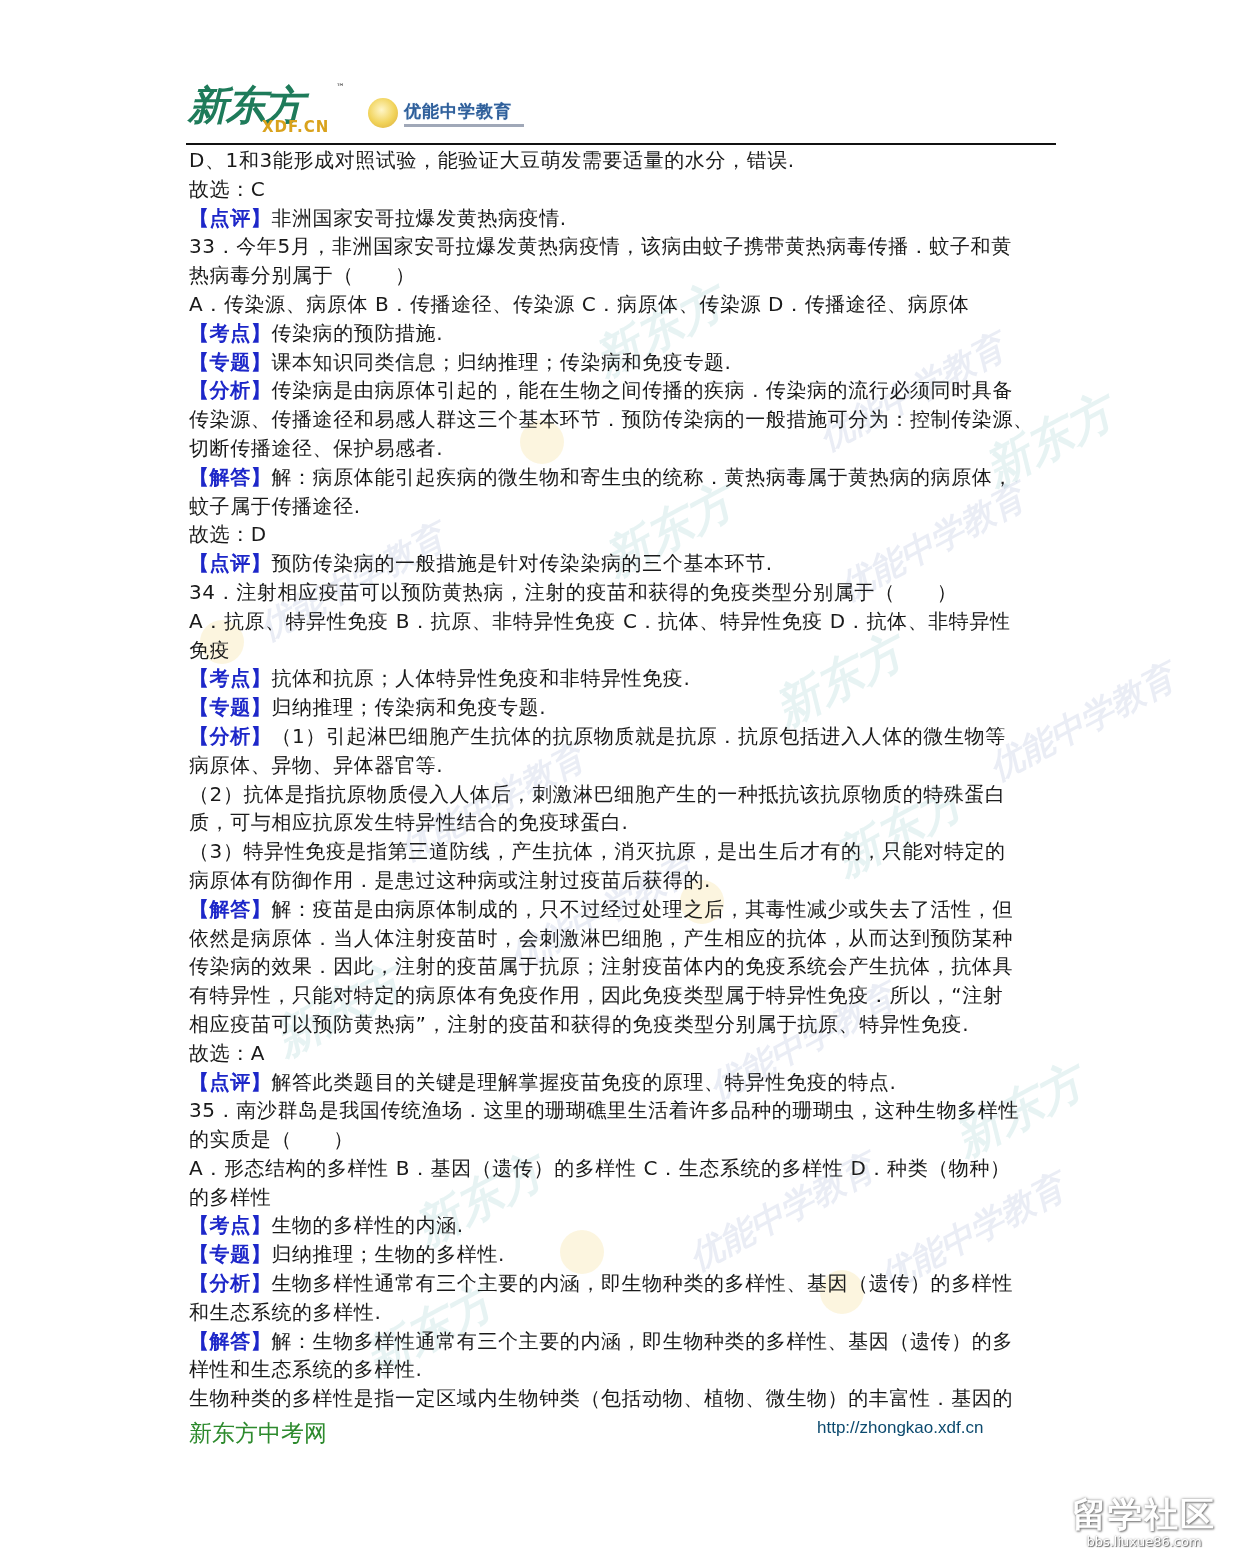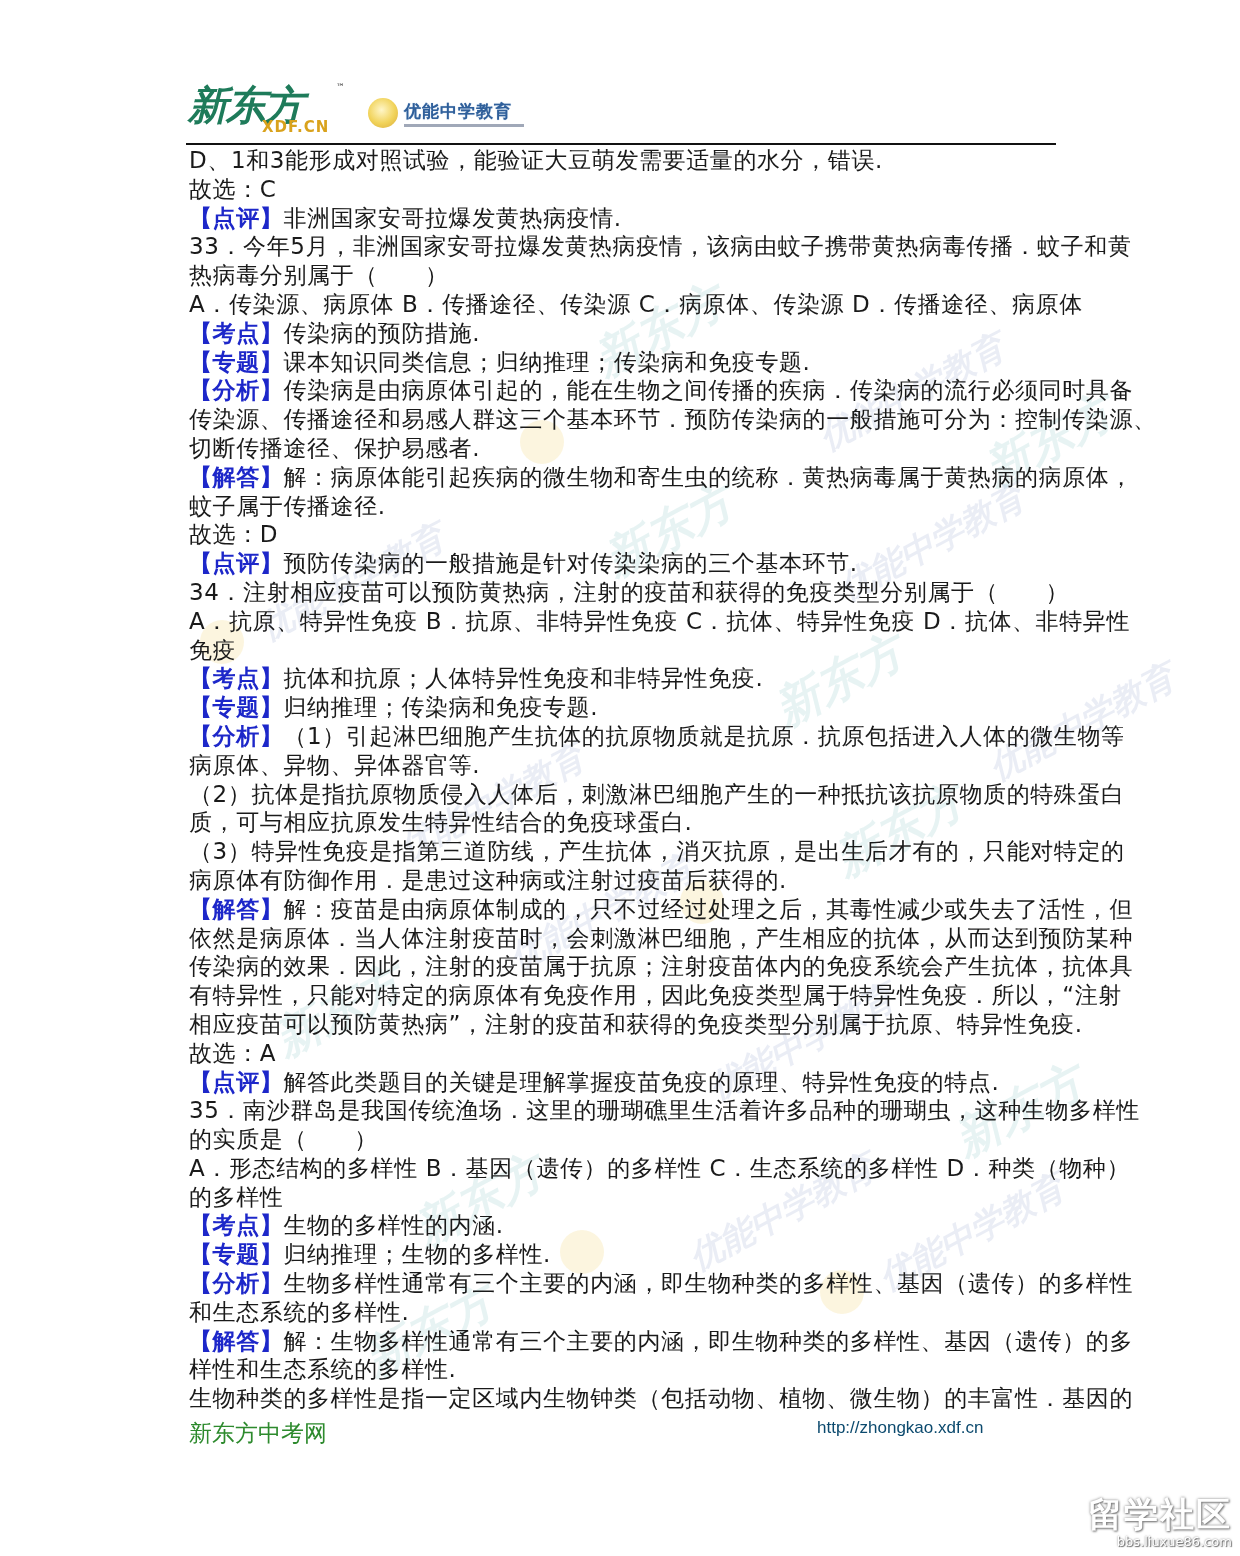--- a/index.html
+++ b/index.html
@@ -34,30 +34,30 @@
   }
   .logo-yn-text {
     position: absolute; left: 36px; top: 6px; font-size: 17px; font-weight: bold; color: #2f5f9a;
     letter-spacing: 1px; text-shadow: 0 0 1px #8fb1d6;
   }
   .logo-yn-bar { position: absolute; left: 36px; top: 30px; width: 120px; height: 3px; background: #a0a8b8; }
   .header-rule { position: absolute; left: 186px; top: 143px; width: 870px; height: 2px; background: #111; z-index: 1; }
 
   .content { position: absolute; left: 189px; top: 146px; width: 866px; z-index: 1; }
   .line {
-    font-size: 23px; line-height: 28.8px; color: #1a1a1a; white-space: nowrap;
+    font-size: 20px; line-height: 28.8px; color: #1a1a1a; white-space: nowrap;
     font-family: "DejaVu Sans", "Liberation Sans", sans-serif; letter-spacing: 0.6px;
   }
   .tag { color: #1d27c9; font-weight: bold; }
 
   .footer { position: absolute; left: 189px; top: 1418px; width: 866px; height: 30px; z-index: 1; }
   .footer-left { position: absolute; left: 0; top: 0; font-size: 23px; color: #2d8a2d; }
   .footer-right { position: absolute; left: 628px; top: 0; font-size: 17px; color: #0c4a6e; font-family: "Liberation Sans", sans-serif; }
 
-  .corner-mark { position: absolute; right: 8px; bottom: 8px; width: 160px; height: 56px; z-index: 2; text-align: right; }
+  .corner-mark { position: absolute; right: 16px; bottom: 8px; width: 160px; height: 56px; z-index: 2; text-align: center; }
   .corner-main {
     font-size: 34px; font-weight: bold; color: #ffffff; letter-spacing: 2px;
     text-shadow: 0 0 3px #888, 1px 1px 2px #777;
   }
   .corner-sub { font-size: 13px; color: #ffffff; text-shadow: 0 0 2px #777, 1px 1px 1px #666; margin-top: -4px; }
 </style>
 </head>
 <body>
 
 <div class="watermarks">

